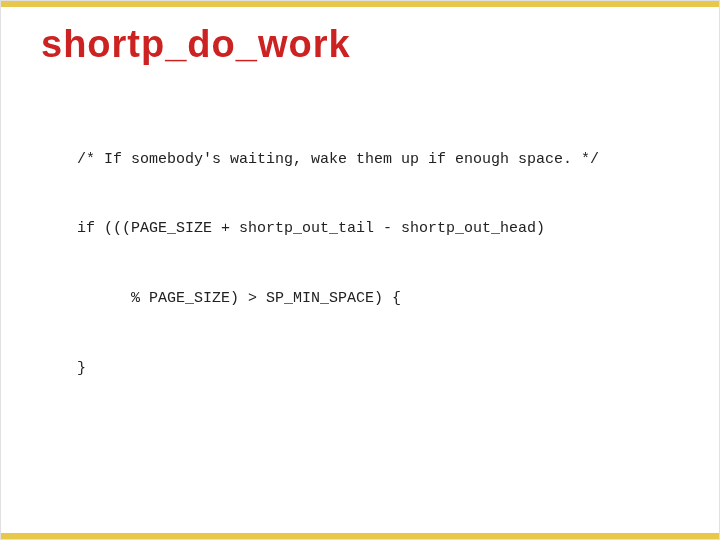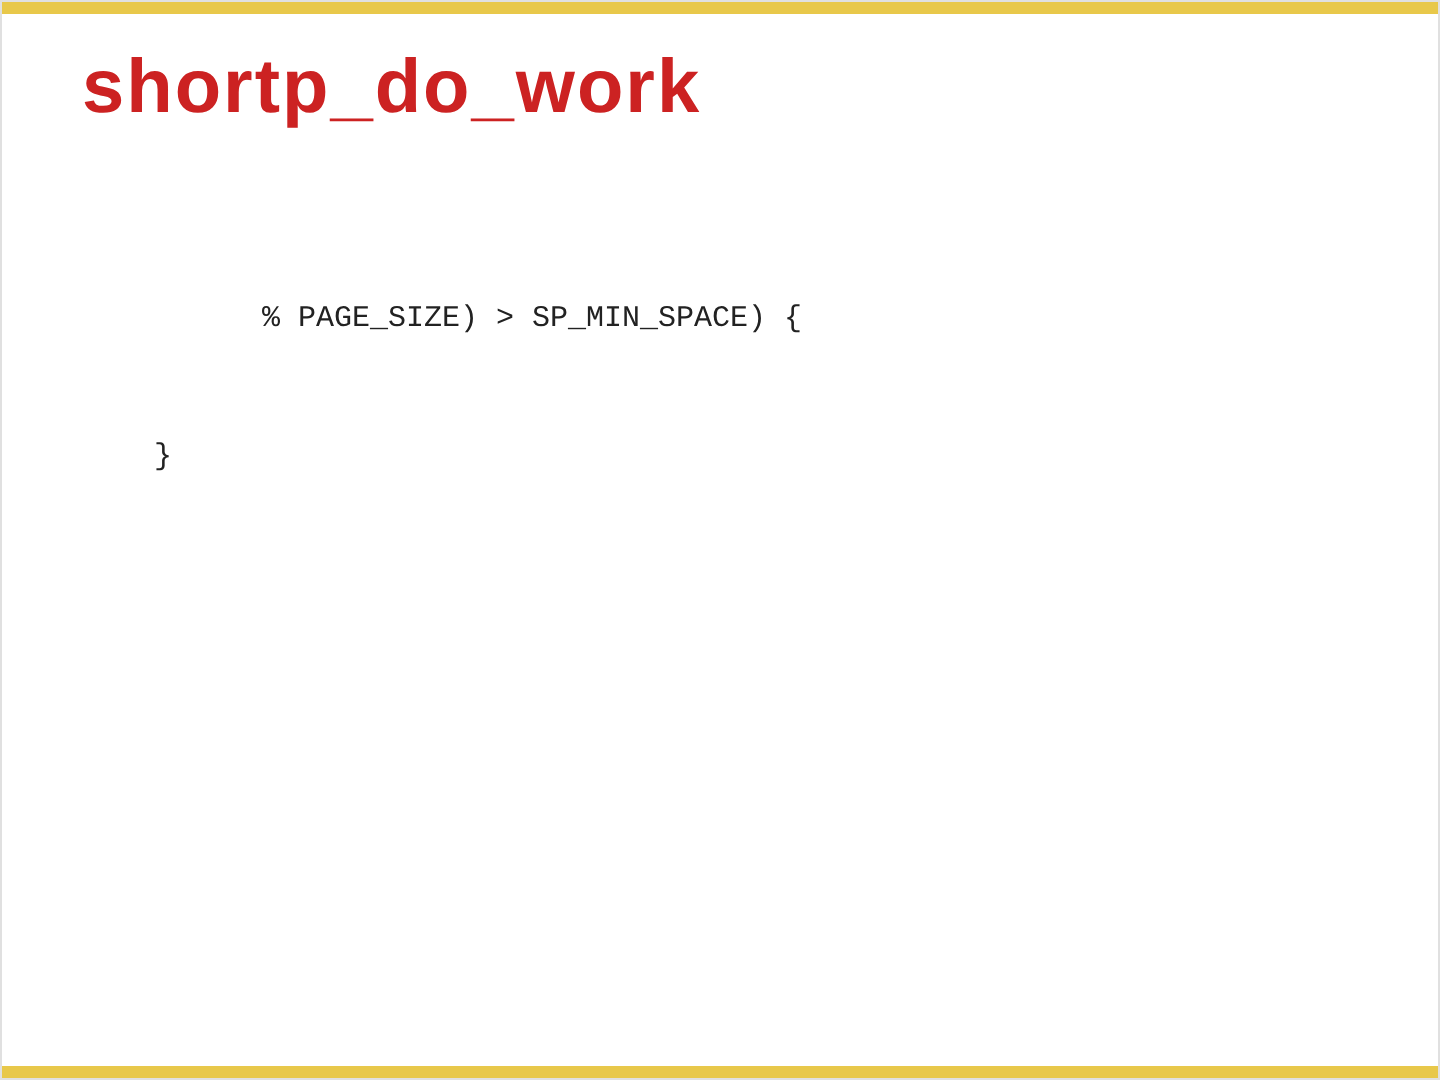--- a/index.html
+++ b/index.html
@@ -70,19 +70,21 @@
   </style>
 </head>
 <body>
 
 <div class="slide-container">
   <div class="top-border"></div>
 
   <div class="title">shortp_do_work</div>
 
   <div class="code-block">
+    <span class="code-line">    /* If somebody's waiting, wake them up if enough space. */</span>
+    <span class="code-line">    if (((PAGE_SIZE + shortp_out_tail - shortp_out_head)</span>
     <span class="code-line">          % PAGE_SIZE) &gt; SP_MIN_SPACE) {</span>
     <span class="code-line">    }</span>
     
   </div>
 
   <div class="bottom-border"></div>
 </div>
 
 </body></html>

